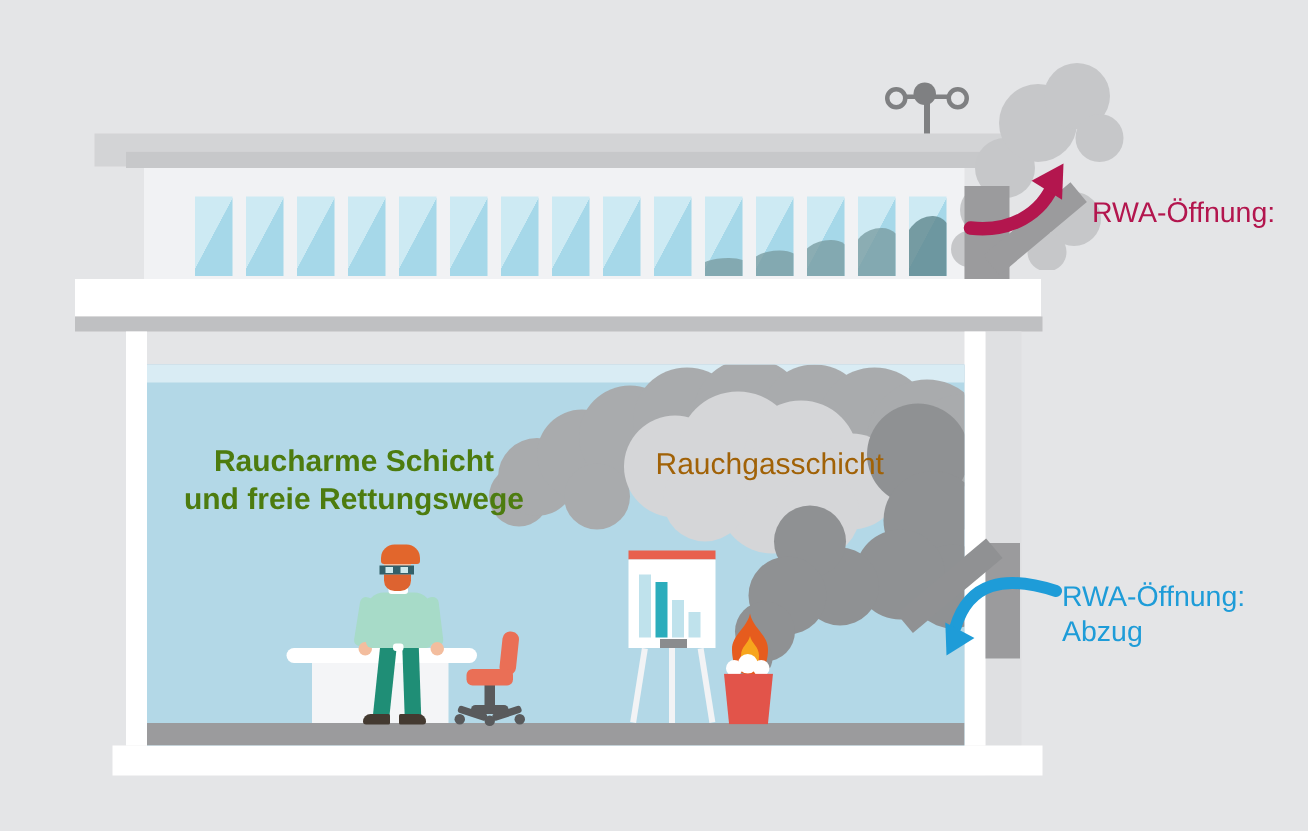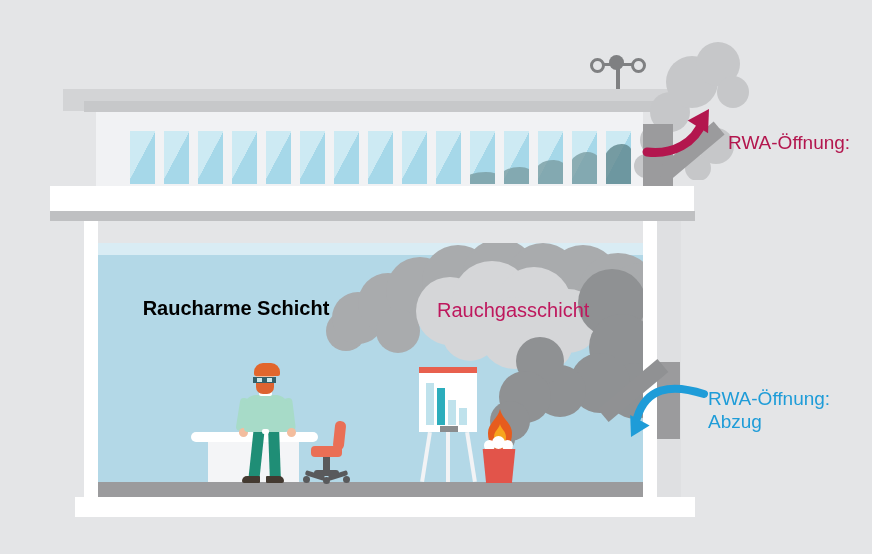--- a/index.html
+++ b/index.html
@@ -40,23 +40,23 @@
   #left-wall{left:84px;top:221px;width:14px;height:276px;background:#ffffff;}
   #right-wall{left:643px;top:221px;width:14px;height:276px;background:#ffffff;}
   #bottom-bar{left:75px;top:497px;width:620px;height:20px;background:#ffffff;}
   #interior{left:98px;top:243px;width:545px;height:254px;background:#b3d8e7;overflow:hidden;}
   #interior-top-strip{left:0;top:0;width:545px;height:12px;background:#d9ecf4;}
   #interior-floor{left:0;top:239px;width:545px;height:15px;background:#9b9b9d;}
   #smoke-in{left:0;top:0;}
 
   
   .lbl{font-weight:400;white-space:nowrap;}
-  #t-clear{left:110px;top:296px;width:252px;text-align:center;color:#000000;
+  #t-clear{left:110px;top:296px;width:252px;text-align:center;color:#4d7c0f;
            font-size:20px;line-height:25px;font-weight:700;}
-  #t-smokelayer{left:437px;top:299px;color:#be185d;font-size:20px;}
+  #t-smokelayer{left:437px;top:299px;color:#a16207;font-size:20px;}
   #t-abzug{left:728px;top:131px;color:#b3164e;font-size:19px;line-height:23px;}
   #t-zuluft{left:708px;top:387px;color:#1e9cd8;font-size:19px;line-height:23px;}
 
   
   #desk-top{left:191px;top:432px;width:127px;height:10px;background:#ffffff;border-radius:5px;}
   #desk-base{left:208px;top:442px;width:91px;height:40px;background:#f4f5f7;}
 
   
   #p-hair{left:254px;top:363px;width:26px;height:13px;background:#e2662c;border-radius:9px 9px 2px 2px;}
   #p-face{left:256px;top:369px;width:18px;height:23px;background:#f3bd9e;border-radius:5px;}
@@ -204,20 +204,21 @@
         <circle cx="427" cy="154" r="26"></circle>
           <circle cx="412" cy="178" r="20"></circle>
         <circle cx="404" cy="196" r="13"></circle>
       </g>
     </svg>
     <div class="abs" id="interior-floor"></div>
   </div>
 
   <div class="abs lbl" id="t-clear">
     <div>Raucharme Schicht</div>
+    <div>und freie Rettungswege</div>
   </div>
   <div class="abs lbl" id="t-smokelayer">Rauchgasschicht</div>
 
   <div class="abs" id="desk-base"></div>
   <div class="abs" id="desk-top"></div>
 
   <div>
     <div class="abs" id="p-arm-l"></div>
     <div class="abs" id="p-arm-r"></div>
     <div class="abs" id="p-hand-l"></div>

